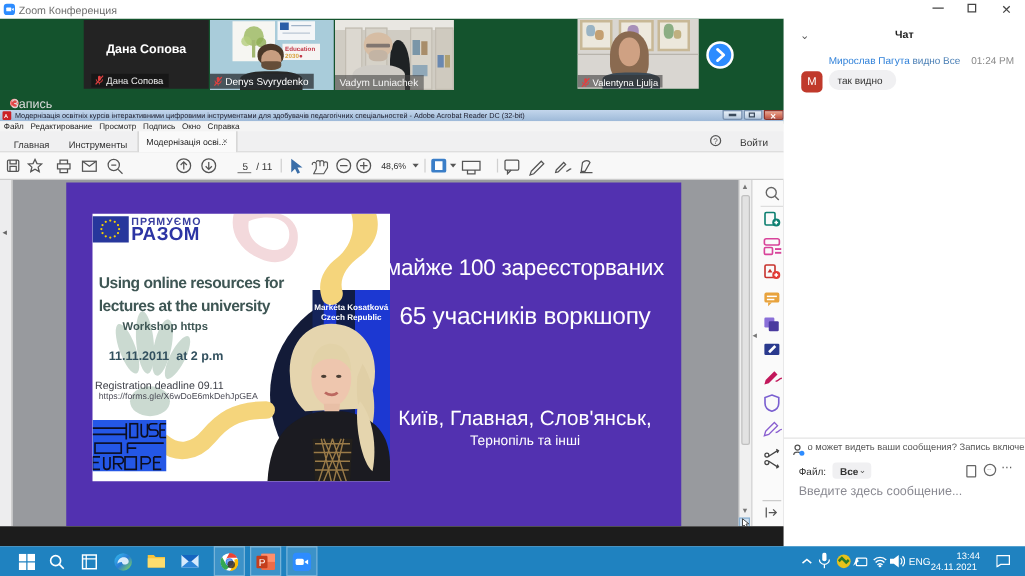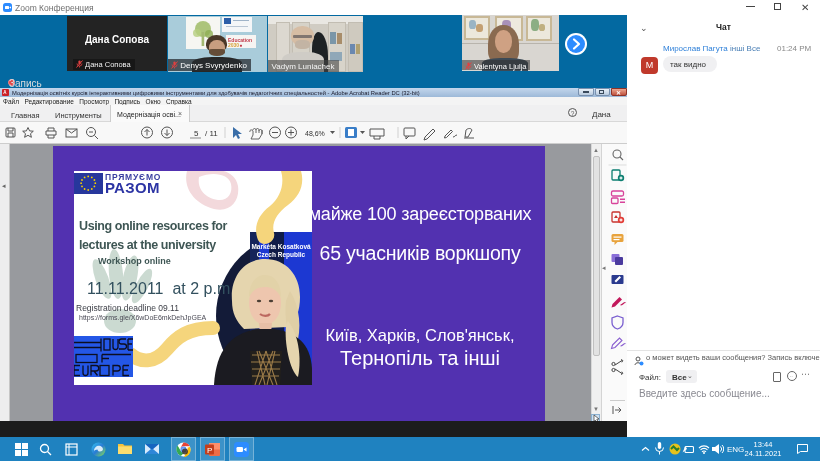--- a/index.html
+++ b/index.html
@@ -14,21 +14,21 @@
 <div class="a" style="left:0;top:0;width:820px;height:15px;background:#fff"></div>
 <div class="a" style="left:3px;top:3px;width:9px;height:9px;border-radius:2.5px;background:#2d8cff"></div>
 <div class="a" style="left:5px;top:6px;width:4px;height:3px;background:#fff;border-radius:0.5px"></div>
 <div class="a" style="left:9.2px;top:6.2px;width:2px;height:2.6px;background:#fff;clip-path:polygon(0 50%,100% 0,100% 100%)"></div>
 <div class="a" style="left:15px;top:2.5px;font-size:8.5px;color:#6e6e6e">Zoom Конференция</div>
 
 <div class="a" style="left:746px;top:6px;width:9px;height:1.2px;background:#444"></div>
 <div class="a" style="left:774px;top:3px;width:7px;height:7px;border:1.1px solid #444"></div>
 <div class="a" style="left:801px;top:2px;font-size:10px;color:#444">✕</div>
 
-<div class="a" style="left:0;top:15px;width:627px;height:84px;background:#0369a1;overflow:hidden">
+<div class="a" style="left:0;top:15px;width:627px;height:84px;background:#14532d;overflow:hidden">
 
   <div class="a" style="left:67px;top:1px;width:100px;height:55px;background:#232323;overflow:hidden">
     <div class="a" style="left:0;top:18px;width:100px;text-align:center;font-size:10px;font-weight:bold;color:#fff">Дана Сопова</div>
     <div class="a" style="left:6px;top:43px;height:11px;background:rgba(20,20,20,.8);padding:1px 4px 0 3px;font-size:7.5px;color:#eee;white-space:nowrap"><svg style="vertical-align:-1px" width="7" height="8" viewBox="0 0 7 8">
             <rect x="2.4" y="0.5" width="2.2" height="4" rx="1.1" fill="#e04040"></rect>
             <path d="M1 3.5a2.5 2.5 0 005 0M3.5 6v1.5" stroke="#e04040" stroke-width="0.8" fill="none"></path>
             <path d="M0.5 7.5L6.5 0.5" stroke="#e04040" stroke-width="1"></path>
           </svg> Дана Сопова</div>
   </div>
 
@@ -133,21 +133,21 @@
   <div class="a" style="left:0;top:8.5px;width:627px;height:8.5px;background:#f4f4f4"></div>
   <div class="a" style="left:3px;top:9.5px;font-size:6.5px;color:#222;white-space:nowrap">Файл&nbsp;&nbsp;&nbsp;Редактирование&nbsp;&nbsp;&nbsp;Просмотр&nbsp;&nbsp;&nbsp;Подпись&nbsp;&nbsp;&nbsp;Окно&nbsp;&nbsp;&nbsp;Справка</div>
 
   <div class="a" style="left:0;top:17px;width:627px;height:17px;background:#f0f0f1;border-bottom:1px solid #d8d8d8"></div>
   <div class="a" style="left:11px;top:22.5px;font-size:7.5px;color:#333">Главная</div>
   <div class="a" style="left:55px;top:22.5px;font-size:7.5px;color:#333">Инструменты</div>
   <div class="a" style="left:110px;top:17px;width:80px;height:17px;background:#fafafa;border-left:1px solid #ccc;border-right:1px solid #ccc"></div>
   <div class="a" style="left:117px;top:22.5px;font-size:7px;color:#222;white-space:nowrap">Модернізація осві...</div>
   <div class="a" style="left:178px;top:21.5px;font-size:7px;color:#555">×</div>
   <div class="a" style="left:568px;top:20px;width:9px;height:9px;border:1px solid #555;border-radius:50%;font-size:6.5px;color:#555;text-align:center;line-height:9px">?</div>
-  <div class="a" style="left:592px;top:21.5px;font-size:8px;color:#333">Дана</div>
+  <div class="a" style="left:592px;top:21.5px;font-size:8px;color:#333">Войти</div>
 
   <div class="a" style="left:0;top:34px;width:627px;height:22px;background:#f8f8f8;border-bottom:1px solid #cdcdcd"></div>
   <svg class="a" style="left:0px;top:38px" width="500" height="15" viewBox="0 0 500 15">
     <g fill="none" stroke="#555" stroke-width="1">
       <rect x="6" y="2" width="9" height="9" rx="1"></rect>
           <path d="M8 2v3h5V2M8 11V7h5v4"></path>
       <path d="M28 1.5l1.6 3.4 3.7.3-2.8 2.5.9 3.6-3.4-2-3.4 2 .9-3.6-2.8-2.5 3.7-.3z"></path>
       <path d="M46 5h10v4h-10zM48 5V2h6v3M48 9v3h6v-3"></path>
       <rect x="66" y="3" width="11" height="8"></rect>
           <path d="M66 3l5.5 4L77 3"></path>
@@ -305,22 +305,22 @@
               <circle cx="7.1" cy="10.2" r="0.9"></circle>
               <circle cx="8" cy="7" r="0.9"></circle>
               <circle cx="10.6" cy="4.4" r="0.9"></circle>
         </g>
       </svg>
       <div class="a" style="left:31px;top:1px;font-size:8.5px;font-weight:bold;color:#3a3fa0;letter-spacing:.8px">ПРЯМУЄМО</div>
       <div class="a" style="left:31px;top:8px;font-size:15px;font-weight:bold;color:#2c34a4;letter-spacing:.4px">РАЗОМ</div>
 
       <div class="a" style="left:5px;top:47.5px;width:230px;font-size:12.5px;font-weight:bold;color:#3e5654;letter-spacing:-0.4px">Using online resources for</div>
       <div class="a" style="left:5px;top:66.5px;width:230px;font-size:12.5px;font-weight:bold;color:#3e5654;letter-spacing:-0.4px">lectures at the university</div>
-      <div class="a" style="left:24px;top:84.5px;font-size:9px;font-weight:bold;color:#3e5654">Workshop online</div>
-      <div class="a" style="left:13px;top:109px;font-size:16px;font-weight:normal;color:#32505e">11.11.2011&nbsp;&nbsp;at 2 p.m</div>
+      <div class="a" style="left:24px;top:84.5px;font-size:9px;font-weight:bold;color:#3e5654">Workshop https</div>
+      <div class="a" style="left:13px;top:109px;font-size:10px;font-weight:bold;color:#32505e">11.11.2011&nbsp;&nbsp;at 2 p.m</div>
       <div class="a" style="left:2px;top:132px;font-size:8.5px;color:#3e4048">Registration deadline 09.11</div>
       <div class="a" style="left:5px;top:143px;font-size:7px;color:#4a4a55">https://forms.gle/X6wDoE6mkDehJpGEA</div>
       <div class="a" style="left:176px;top:72px;width:62px;font-size:6.5px;font-weight:bold;color:#fff;text-align:center;line-height:8px">Markéta Kosatková<br>Czech Republic</div>
 
       <div class="a" style="left:0px;top:165px;width:59px;height:41px;background:#2457e6"></div>
       <svg class="a" style="left:0px;top:165px" width="59" height="41" viewBox="0 0 59 41">
         <g stroke="#0c0e20" stroke-width="1.3" fill="none">
           <path d="M0 6.5 h27 M0 11.5 h27 M27 2.5 v13"></path>
           <rect x="30" y="3" width="6" height="11"></rect>
           <path d="M39 3 v8 a2.5 2.5 0 0 0 5 0 v-8"></path>
@@ -333,31 +333,31 @@
           <path d="M17 39.5 v-10 h5 a2.5 2.5 0 0 1 0 5.5 h-5 M20 35 l3.5 4.5"></path>
           <rect x="26" y="29.5" width="9" height="10"></rect>
           <path d="M39 39.5 v-10 h4.5 a2.5 2.5 0 0 1 0 5.5 H39"></path>
           <path d="M49 29.5 h6 M49 29.5 v10 h6 M49 34 h5"></path>
         </g>
       </svg>
     </div>
 
     <div class="a" style="left:240px;top:58px;width:254px;font-size:18px;color:#fff;text-align:center;letter-spacing:-0.2px">майже 100 зареєсторваних</div>
     <div class="a" style="left:240px;top:96px;width:254px;font-size:19.5px;color:#fff;text-align:center;letter-spacing:-0.2px">65 учасників воркшопу</div>
-    <div class="a" style="left:240px;top:180px;width:254px;font-size:16.5px;color:#fff;text-align:center">Київ, Харків, Слов'янськ,</div>
-    <div class="a" style="left:240px;top:201px;width:254px;font-size:20px;color:#fff;text-align:center">Тернопіль та інші</div>
+    <div class="a" style="left:240px;top:180px;width:254px;font-size:16.5px;color:#fff;text-align:center">Київ, Главная, Слов'янськ,</div>
+    <div class="a" style="left:240px;top:201px;width:254px;font-size:11px;color:#fff;text-align:center">Тернопіль та інші</div>
   </div>
 </div>
 
 <div class="a" style="left:0;top:421px;width:627px;height:16px;background:#1c1c1c"></div>
 
 <div class="a" style="left:627px;top:15px;width:193px;height:422px;background:#fff;overflow:hidden">
   <div class="a" style="left:13px;top:8px;font-size:9px;color:#555">⌄</div>
   <div class="a" style="left:0;top:7px;width:193px;text-align:center;font-size:8.5px;font-weight:bold;color:#222">Чат</div>
-  <div class="a" style="left:36px;top:29px;font-size:8px;color:#2f80d9;white-space:nowrap">Мирослав Пагута <span style="color:#4a7fb5">інші Все</span></div>
+  <div class="a" style="left:36px;top:29px;font-size:8px;color:#2f80d9;white-space:nowrap">Мирослав Пагута <span style="color:#4a7fb5">видно Все</span></div>
   <div class="a" style="left:150px;top:29px;font-size:8px;color:#888">01:24 PM</div>
   <div class="a" style="left:14px;top:42px;width:17px;height:17px;border-radius:4px;background:#c0392b;color:#fff;font-size:9px;text-align:center;line-height:17px">M</div>
   <div class="a" style="left:36px;top:41px;width:54px;height:16px;border-radius:8px;background:#f0f0f2"></div>
   <div class="a" style="left:43px;top:45px;font-size:8px;color:#333">так видно</div>
 
   <div class="a" style="left:0;top:335px;width:193px;height:1px;background:#e4e4e4"></div>
   <div class="a" style="left:7px;top:337px;width:10px;height:10px">
     <svg width="10" height="10" viewBox="0 0 10 10">
           <circle cx="4" cy="3" r="2" fill="none" stroke="#555" stroke-width="1"></circle>
           <path d="M1 9 C1 6 7 6 7 9" fill="none" stroke="#555" stroke-width="1"></path>
@@ -464,20 +464,20 @@
         </svg>
   <svg class="a" style="left:698px;top:8px" width="12" height="9" viewBox="0 0 12 9">
           <path d="M1 3a7 7 0 0110 0M2.5 5a4.5 4.5 0 017 0M4 7a2.5 2.5 0 014 0" stroke="#fff" stroke-width="1.1" fill="none"></path>
           <circle cx="6" cy="8" r="1" fill="#fff"></circle>
         </svg>
   <svg class="a" style="left:712px;top:6px" width="12" height="12" viewBox="0 0 12 12">
           <path d="M0 4h3l4-3v10L3 8H0z" fill="#fff"></path>
           <path d="M8.5 3.5a3.5 3.5 0 010 5M10 2a5.5 5.5 0 010 8" stroke="#fff" stroke-width="1" fill="none"></path>
         </svg>
   <div class="a" style="left:727px;top:7.5px;font-size:8px;color:#fff">ENG</div>
-  <div class="a" style="left:742px;top:2.5px;width:42px;text-align:center;font-size:7.5px;color:#fff">13:44</div>
+  <div class="a" style="left:742px;top:2.5px;width:42px;text-align:right;font-size:7.5px;color:#fff">13:44</div>
   <div class="a" style="left:742px;top:12px;width:42px;text-align:center;font-size:7.5px;color:#fff">24.11.2021</div>
   <svg class="a" style="left:797px;top:7px" width="11" height="10" viewBox="0 0 11 10">
           <path d="M0.5 0.5h10v7h-7l-3 2z" fill="none" stroke="#fff" stroke-width="1"></path>
         </svg>
 </circle></div>
 
 </div>
 
 </body></html>

